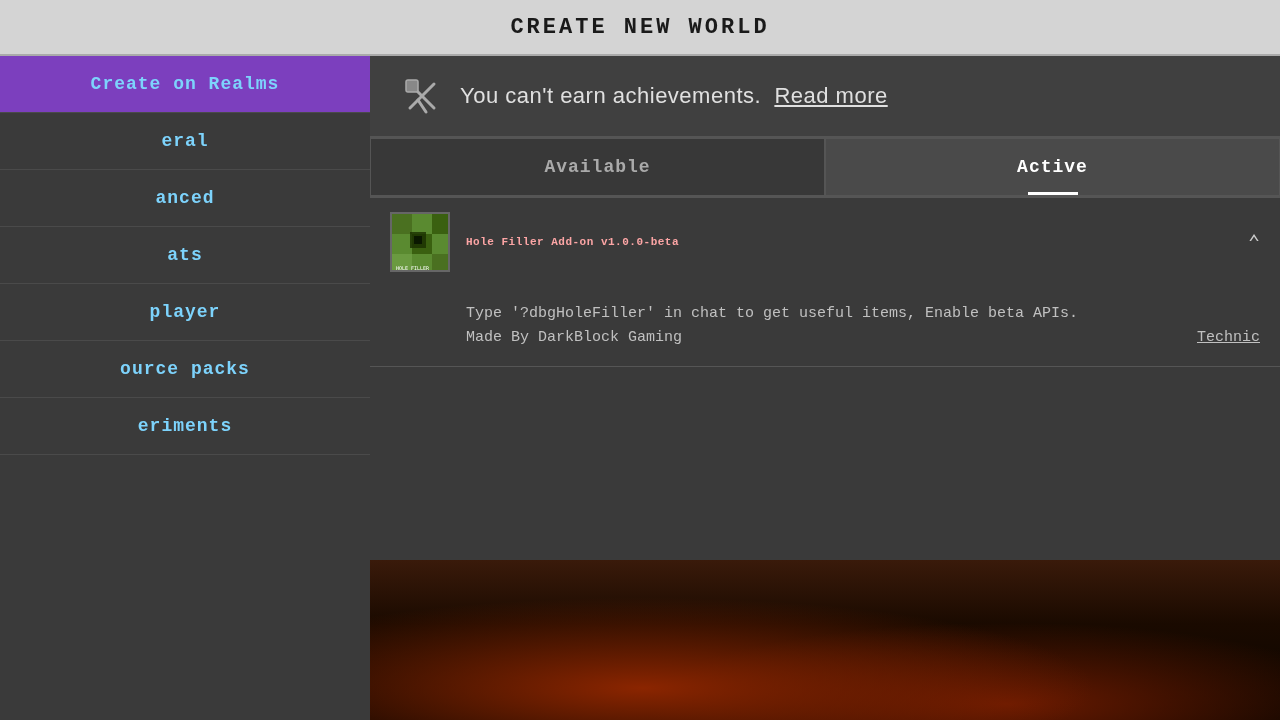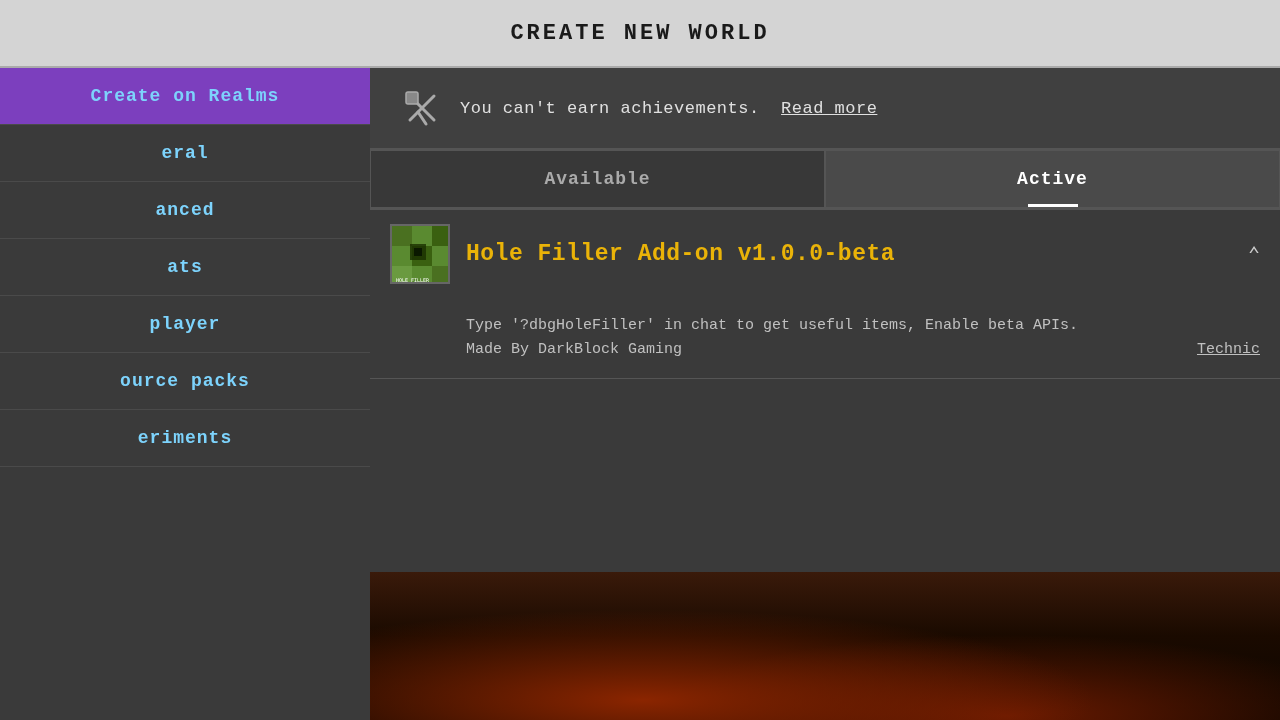--- a/index.html
+++ b/index.html
@@ -8,21 +8,21 @@
       width: 1280px;
       height: 720px;
       overflow: hidden;
       background: #2a2a2a;
       font-family: 'Courier New', monospace;
     }
 
     
     .header {
       width: 100%;
-      height: 68px;
+      height: 56px;
       background: #d4d4d4;
       display: flex;
       align-items: center;
       justify-content: center;
       border-bottom: 2px solid #aaa;
     }
 
     .header-title {
       font-size: 22px;
       font-weight: 900;
@@ -90,22 +90,22 @@
       display: flex;
       align-items: center;
       justify-content: center;
       color: #ccc;
       font-size: 24px;
       flex-shrink: 0;
     }
 
     .achievement-text {
       color: #e0e0e0;
-      font-size: 17px;
-      font-family: Liberation Mono, monospace;
+      font-size: 22px;
+      font-family: Liberation Sans, sans-serif;
       letter-spacing: 0.5px;
     }
 
     .achievement-text .read-more {
       text-decoration: underline;
       color: #e0e0e0;
       cursor: pointer;
     }
 
     
@@ -184,22 +184,22 @@
     
     .addon-thumbnail-inner {
       width: 100%;
       height: 100%;
       background: linear-gradient(135deg, #4a7c2a 25%, #3a6020 25%, #3a6020 50%, #4a7c2a 50%, #4a7c2a 75%, #5a9030 75%);
       background-size: 16px 16px;
       position: relative;
     }
 
     .addon-name {
-      color: #eab308;
-      font-size: 23px;
+      color: #fca5a5;
+      font-size: 11px;
       font-family: 'Courier New', monospace;
       font-weight: bold;
       flex: 1;
       letter-spacing: 0.5px;
     }
 
     .addon-chevron {
       color: #ccc;
       font-size: 20px;
     }

